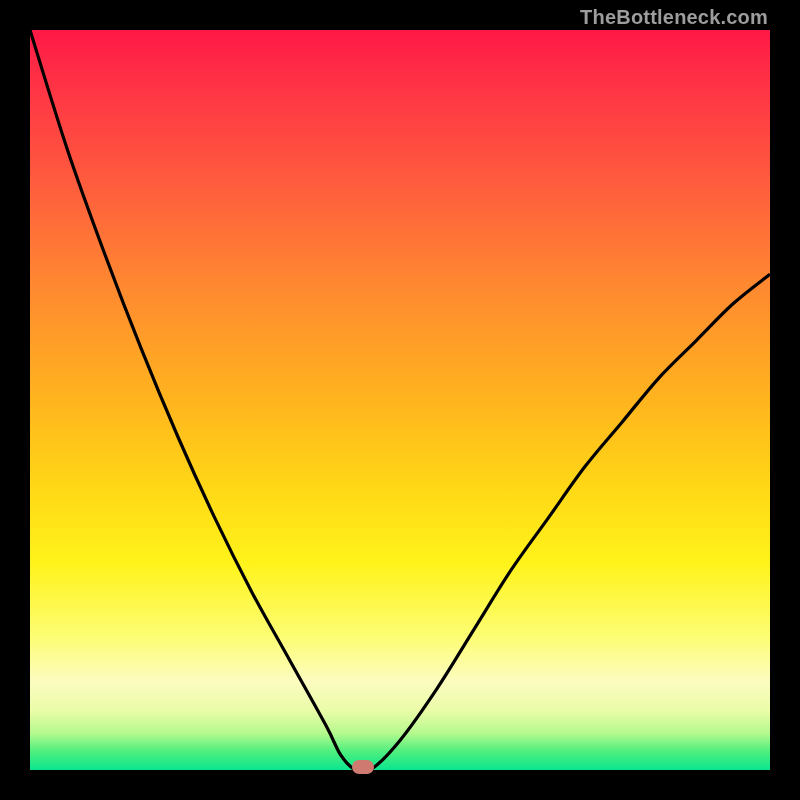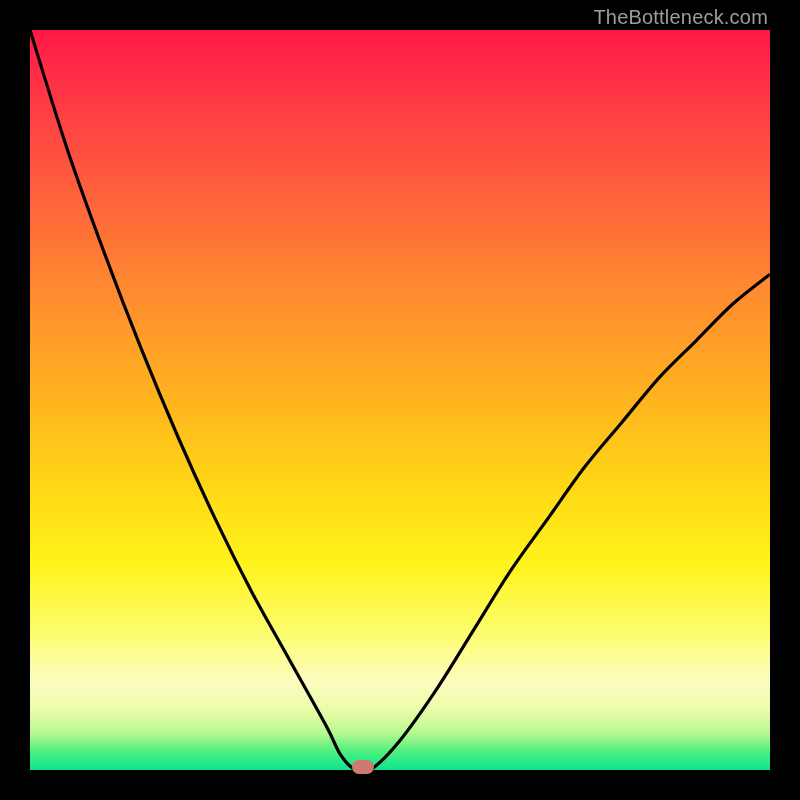--- a/index.html
+++ b/index.html
@@ -39,21 +39,21 @@
       #4eef7e 97.5%,
       #0be58f 100%
     );
   }
   .watermark {
     position: absolute;
     top: 6px;
     right: 32px;
     color: #9d9d9d;
     font-size: 20px;
-    font-weight: 400;
+    font-weight: 700;
     letter-spacing: 0.2px;
     user-select: none;
   }
   .marker {
     position: absolute;
     width: 22px;
     height: 14px;
     border-radius: 7px;
     background: #cf7a70;
   }

